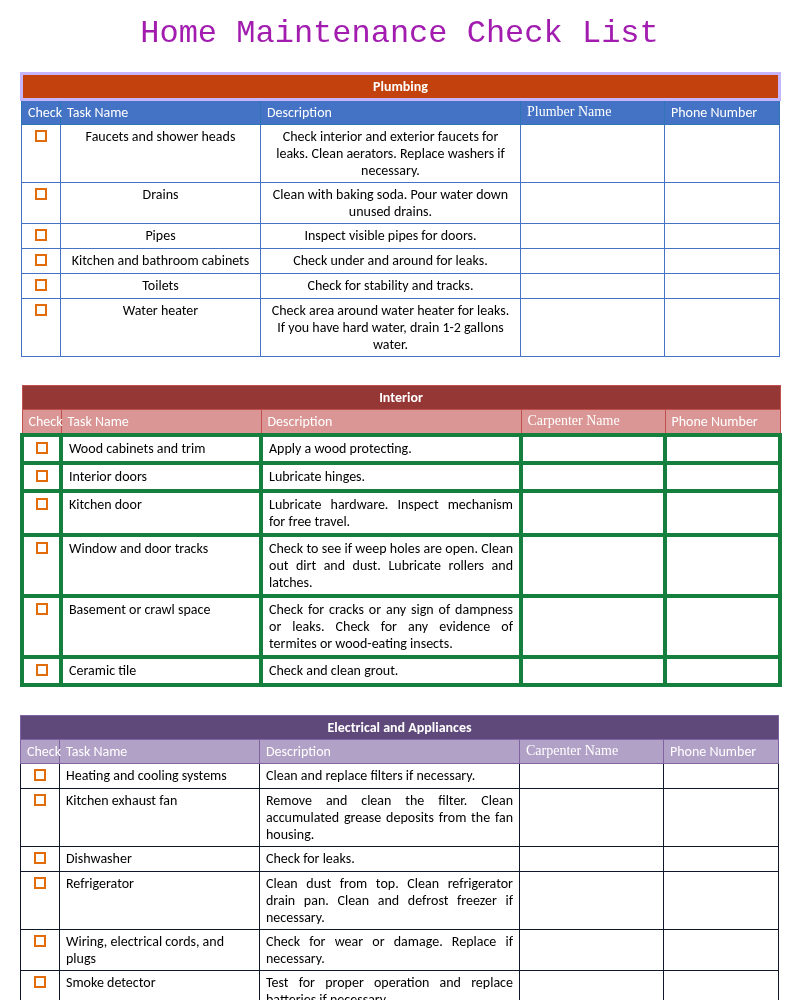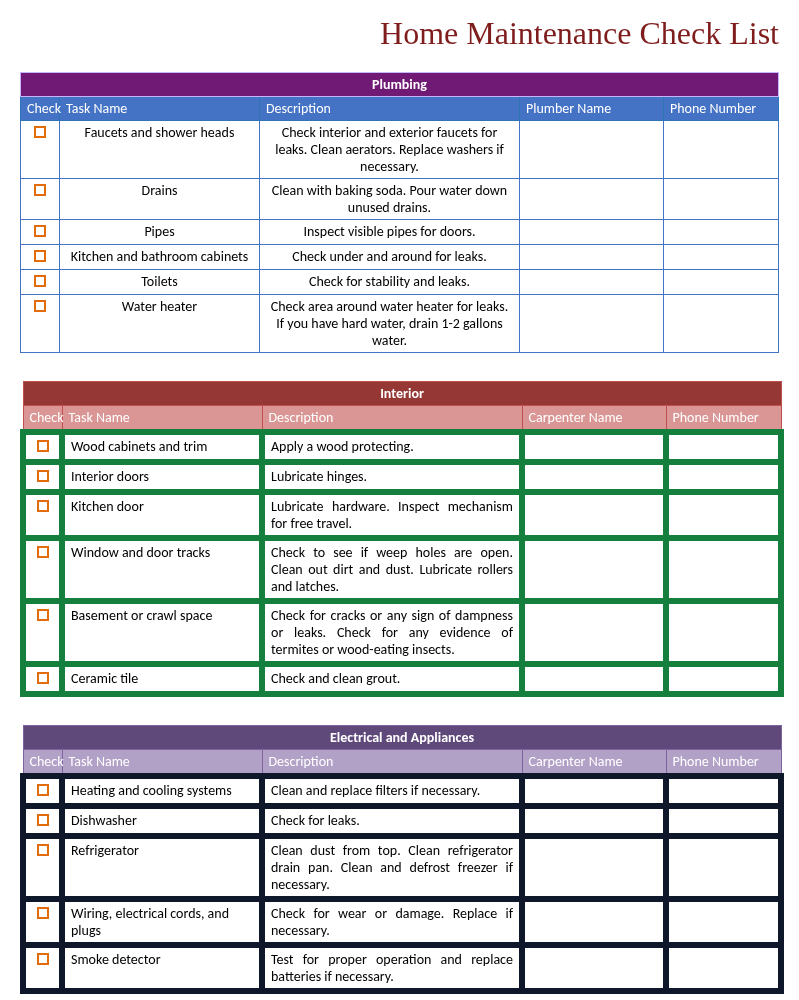--- a/index.html
+++ b/index.html
@@ -5,26 +5,26 @@
     * { box-sizing: border-box; margin: 0; padding: 0; }
     body {
       font-family: Calibri, "Segoe UI", sans-serif;
       background: #fff;
       width: 799px;
       padding: 10px 20px;
       font-size: 14px;
       color: #000;
     }
     .page-title {
-      text-align: right;
+      text-align: center;
       font-size: 32px;
       font-weight: 400;
-      color: #7f1d1d;
+      color: #a21caf;
       margin: 5px 0 20px;
-      font-family: Liberation Serif, serif;
+      font-family: Liberation Mono, monospace;
     }
     .section { margin-bottom: 28px; }
     table {
       border-collapse: collapse;
       width: 100%;
       table-layout: fixed;
     }
     th, td { vertical-align: top; }
     .sec-title-row td {
       text-align: center;
@@ -36,49 +36,49 @@
     .sec-head-row th {
       color: #fff;
       font-weight: 400;
       padding: 3px 6px;
       text-align: left;
       font-size: 14px;
     }
     .col-check { width: 39px; }
     .col-task  { width: 200px; }
     .col-desc  { width: 260px; }
-    .col-name  { width: 144px; }
+    .col-name  { width: 144px; font-family: Liberation Serif, serif; }
     .col-phone { width: 115px; }
     tbody td {
       padding: 3px 6px;
       font-size: 14px;
     }
     .check-cell { text-align: center; }
     .checkbox {
       display: inline-block;
       width: 12px; height: 12px;
       border: 2px solid #E36C0A;
       margin-top: 2px;
     }
     .desc { text-align: justify; }
 
     
-    .t-plumbing .sec-title-row td { background: #701a75; border: 1px solid #c4b5fd; }
+    .t-plumbing .sec-title-row td { background: #c2410c; border: 3px solid #c4b5fd; }
     .t-plumbing .sec-head-row th  { background: #4472C4; border: 1px solid #2F75B5; }
     .t-plumbing tbody td          { border: 1px solid #4472C4; text-align: center; }
 
     
     .t-interior .sec-title-row td { background: #953735; border: 1px solid #C0504D; text-align: center; }
     .t-interior .sec-head-row th  { background: #D99694; border: 1px solid #C0504D; }
-    .t-interior tbody td          { border: 6px solid #15803d; }
+    .t-interior tbody td          { border: 4px solid #15803d; }
 
     
     .t-electrical .sec-title-row td { background: #5F497A; border: 1px solid #8064A2; }
     .t-electrical .sec-head-row th  { background: #B2A1C7; border: 1px solid #8064A2; }
-    .t-electrical tbody td          { border: 6px solid #0f172a; }
+    .t-electrical tbody td          { border: 1px solid #0f172a; }
   </style>
 </head>
 <body>
 
 <h1 class="page-title">Home Maintenance Check List</h1>
 
 <div id="sections-host">
     <div class="section">
       <table class="t-plumbing">
         <colgroup>
@@ -125,21 +125,21 @@
           <tr>
             <td class="check-cell"><span class="checkbox"></span></td>
             <td>Kitchen and bathroom cabinets</td>
             <td class="desc">Check under and around for leaks.</td>
             <td></td>
             <td></td>
           </tr>
           <tr>
             <td class="check-cell"><span class="checkbox"></span></td>
             <td>Toilets</td>
-            <td class="desc">Check for stability and leaks.</td>
+            <td class="desc">Check for stability and tracks.</td>
             <td></td>
             <td></td>
           </tr>
           <tr>
             <td class="check-cell"><span class="checkbox"></span></td>
             <td>Water heater</td>
             <td class="desc">Check area around water heater for leaks. If you have hard water, drain 1-2 gallons water.</td>
             <td></td>
             <td></td>
           </tr>
@@ -237,20 +237,27 @@
         <tbody>
           <tr>
             <td class="check-cell"><span class="checkbox"></span></td>
             <td>Heating and cooling systems</td>
             <td class="desc">Clean and replace filters if necessary.</td>
             <td></td>
             <td></td>
           </tr>
           <tr>
             <td class="check-cell"><span class="checkbox"></span></td>
+            <td>Kitchen exhaust fan</td>
+            <td class="desc">Remove and clean the filter. Clean accumulated grease deposits from the fan housing.</td>
+            <td></td>
+            <td></td>
+          </tr>
+          <tr>
+            <td class="check-cell"><span class="checkbox"></span></td>
             <td>Dishwasher</td>
             <td class="desc">Check for leaks.</td>
             <td></td>
             <td></td>
           </tr>
           <tr>
             <td class="check-cell"><span class="checkbox"></span></td>
             <td>Refrigerator</td>
             <td class="desc">Clean dust from top. Clean refrigerator drain pan. Clean and defrost freezer if necessary.</td>
             <td></td>

